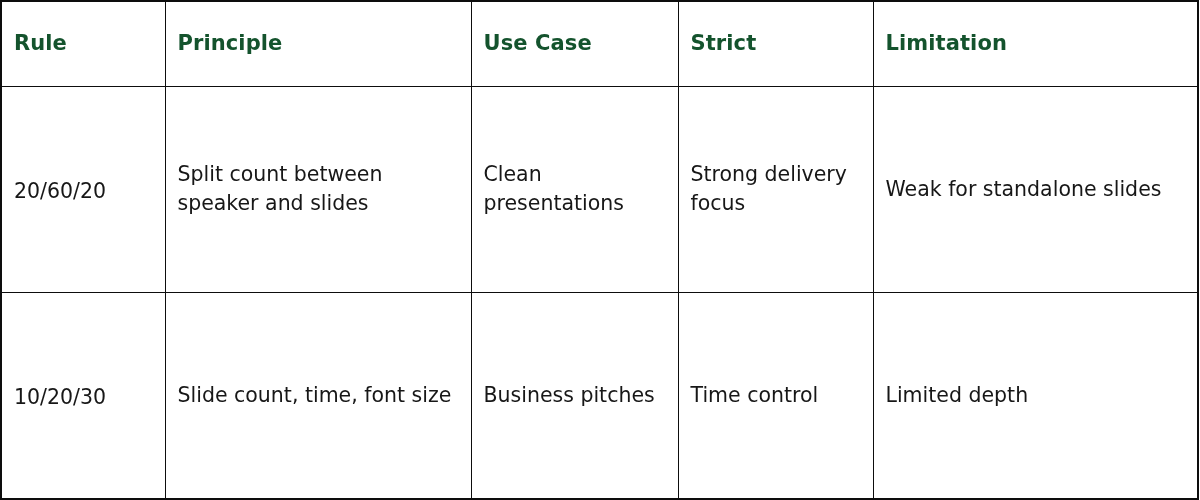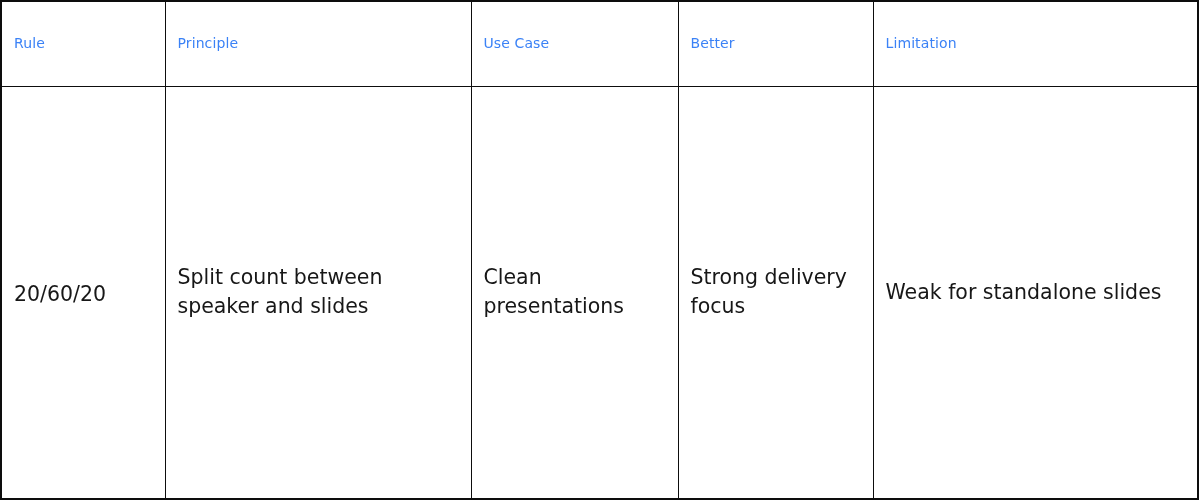--- a/index.html
+++ b/index.html
@@ -59,25 +59,25 @@
   table.rules-table td:last-child {
     border-right: none;
   }
 
   table.rules-table tr:last-child td {
     border-bottom: none;
   }
 
   thead tr th {
     border-bottom: 2.2px solid #0d0d0d;
-    font-weight: normal;
-    font-size: 14px;
+    font-weight: bold;
+    font-size: 21px;
     line-height: 1.28;
     letter-spacing: 0.1px;
-    color: #3b82f6;
+    color: #14532d;
   }
 
   thead tr {
     height: 85px;
   }
 
   tbody td {
     font-weight: 400;
     font-size: 20.5px;
     line-height: 1.42;
@@ -102,27 +102,34 @@
       <col class="c1">
       <col class="c2">
       <col class="c3">
       <col class="c4">
     </colgroup>
     <thead>
       <tr>
         <th>Rule</th>
         <th>Principle</th>
         <th>Use Case</th>
-        <th>Better</th>
+        <th>Strict</th>
         <th>Limitation</th>
       </tr>
     </thead>
     <tbody>
       <tr>
         <td class="col-rule">20/60/20</td>
         <td>Split count between speaker and slides</td>
         <td>Clean presentations</td>
         <td>Strong delivery focus</td>
         <td>Weak for standalone slides</td>
       </tr>
+      <tr>
+        <td class="col-rule">10/20/30</td>
+        <td>Slide count, time, font size</td>
+        <td>Business pitches</td>
+        <td>Time control</td>
+        <td>Limited depth</td>
+      </tr>
     </tbody>
   </table>
 </div>
 
 </body></html>

